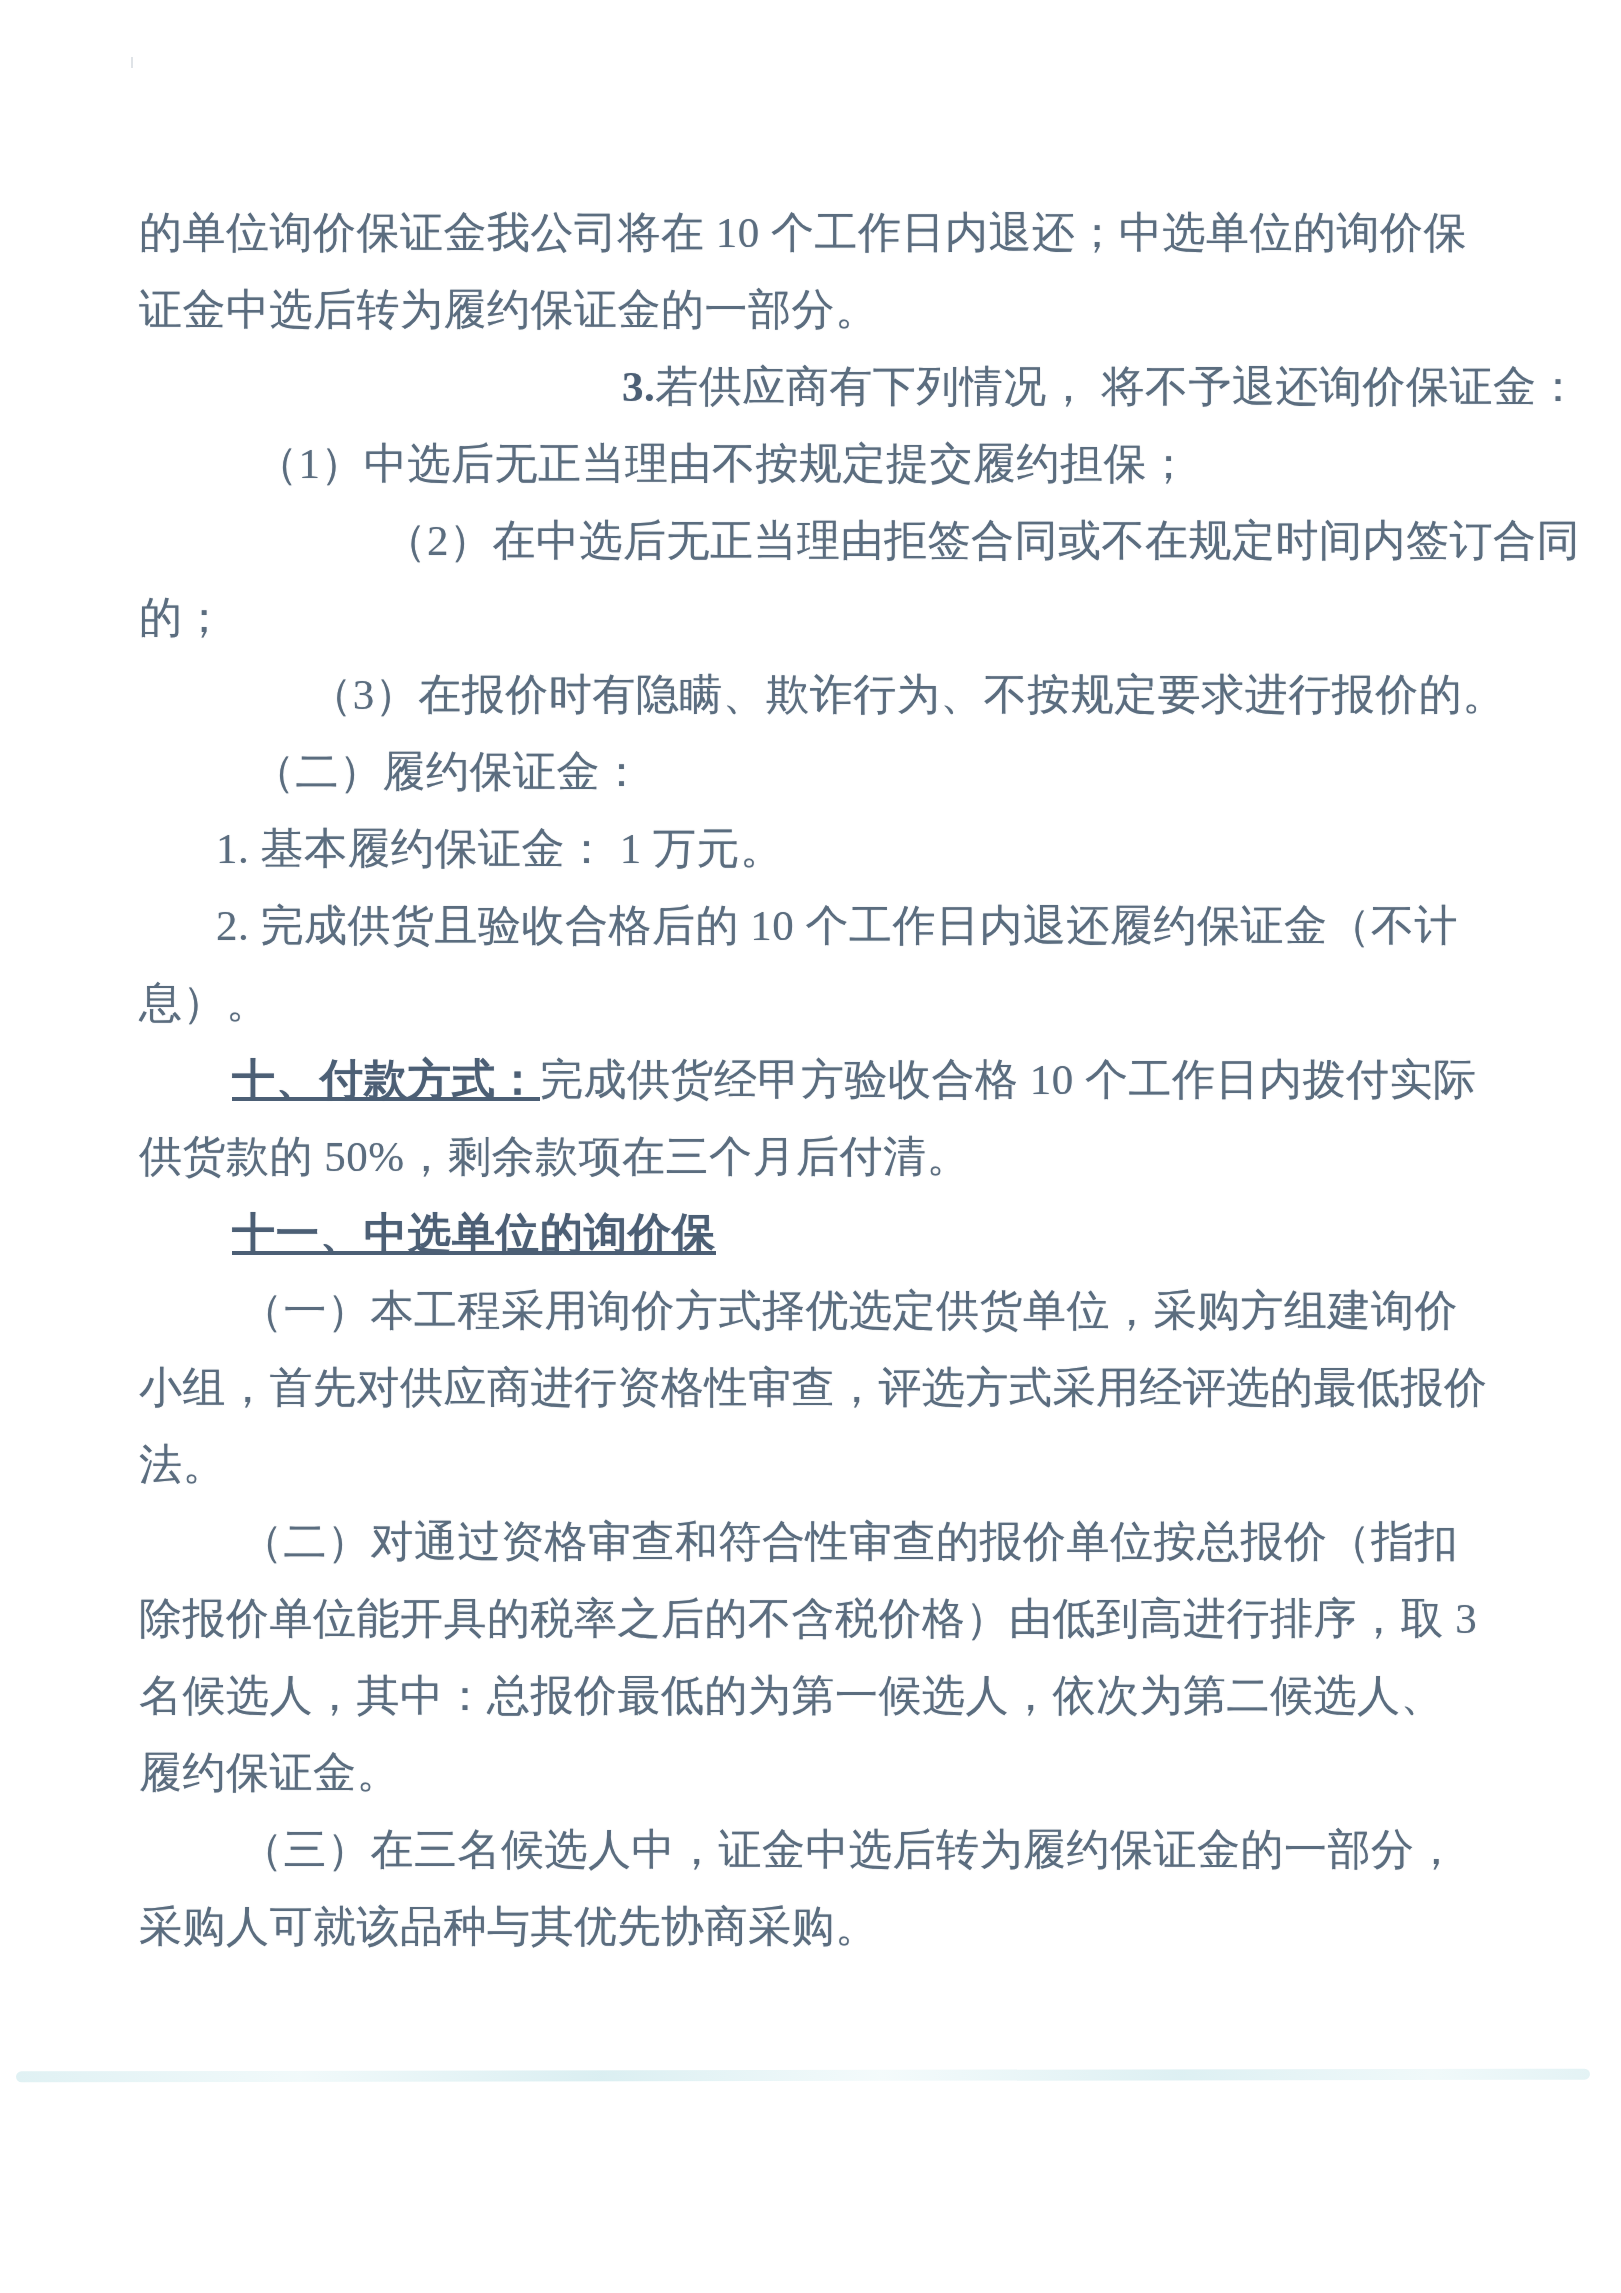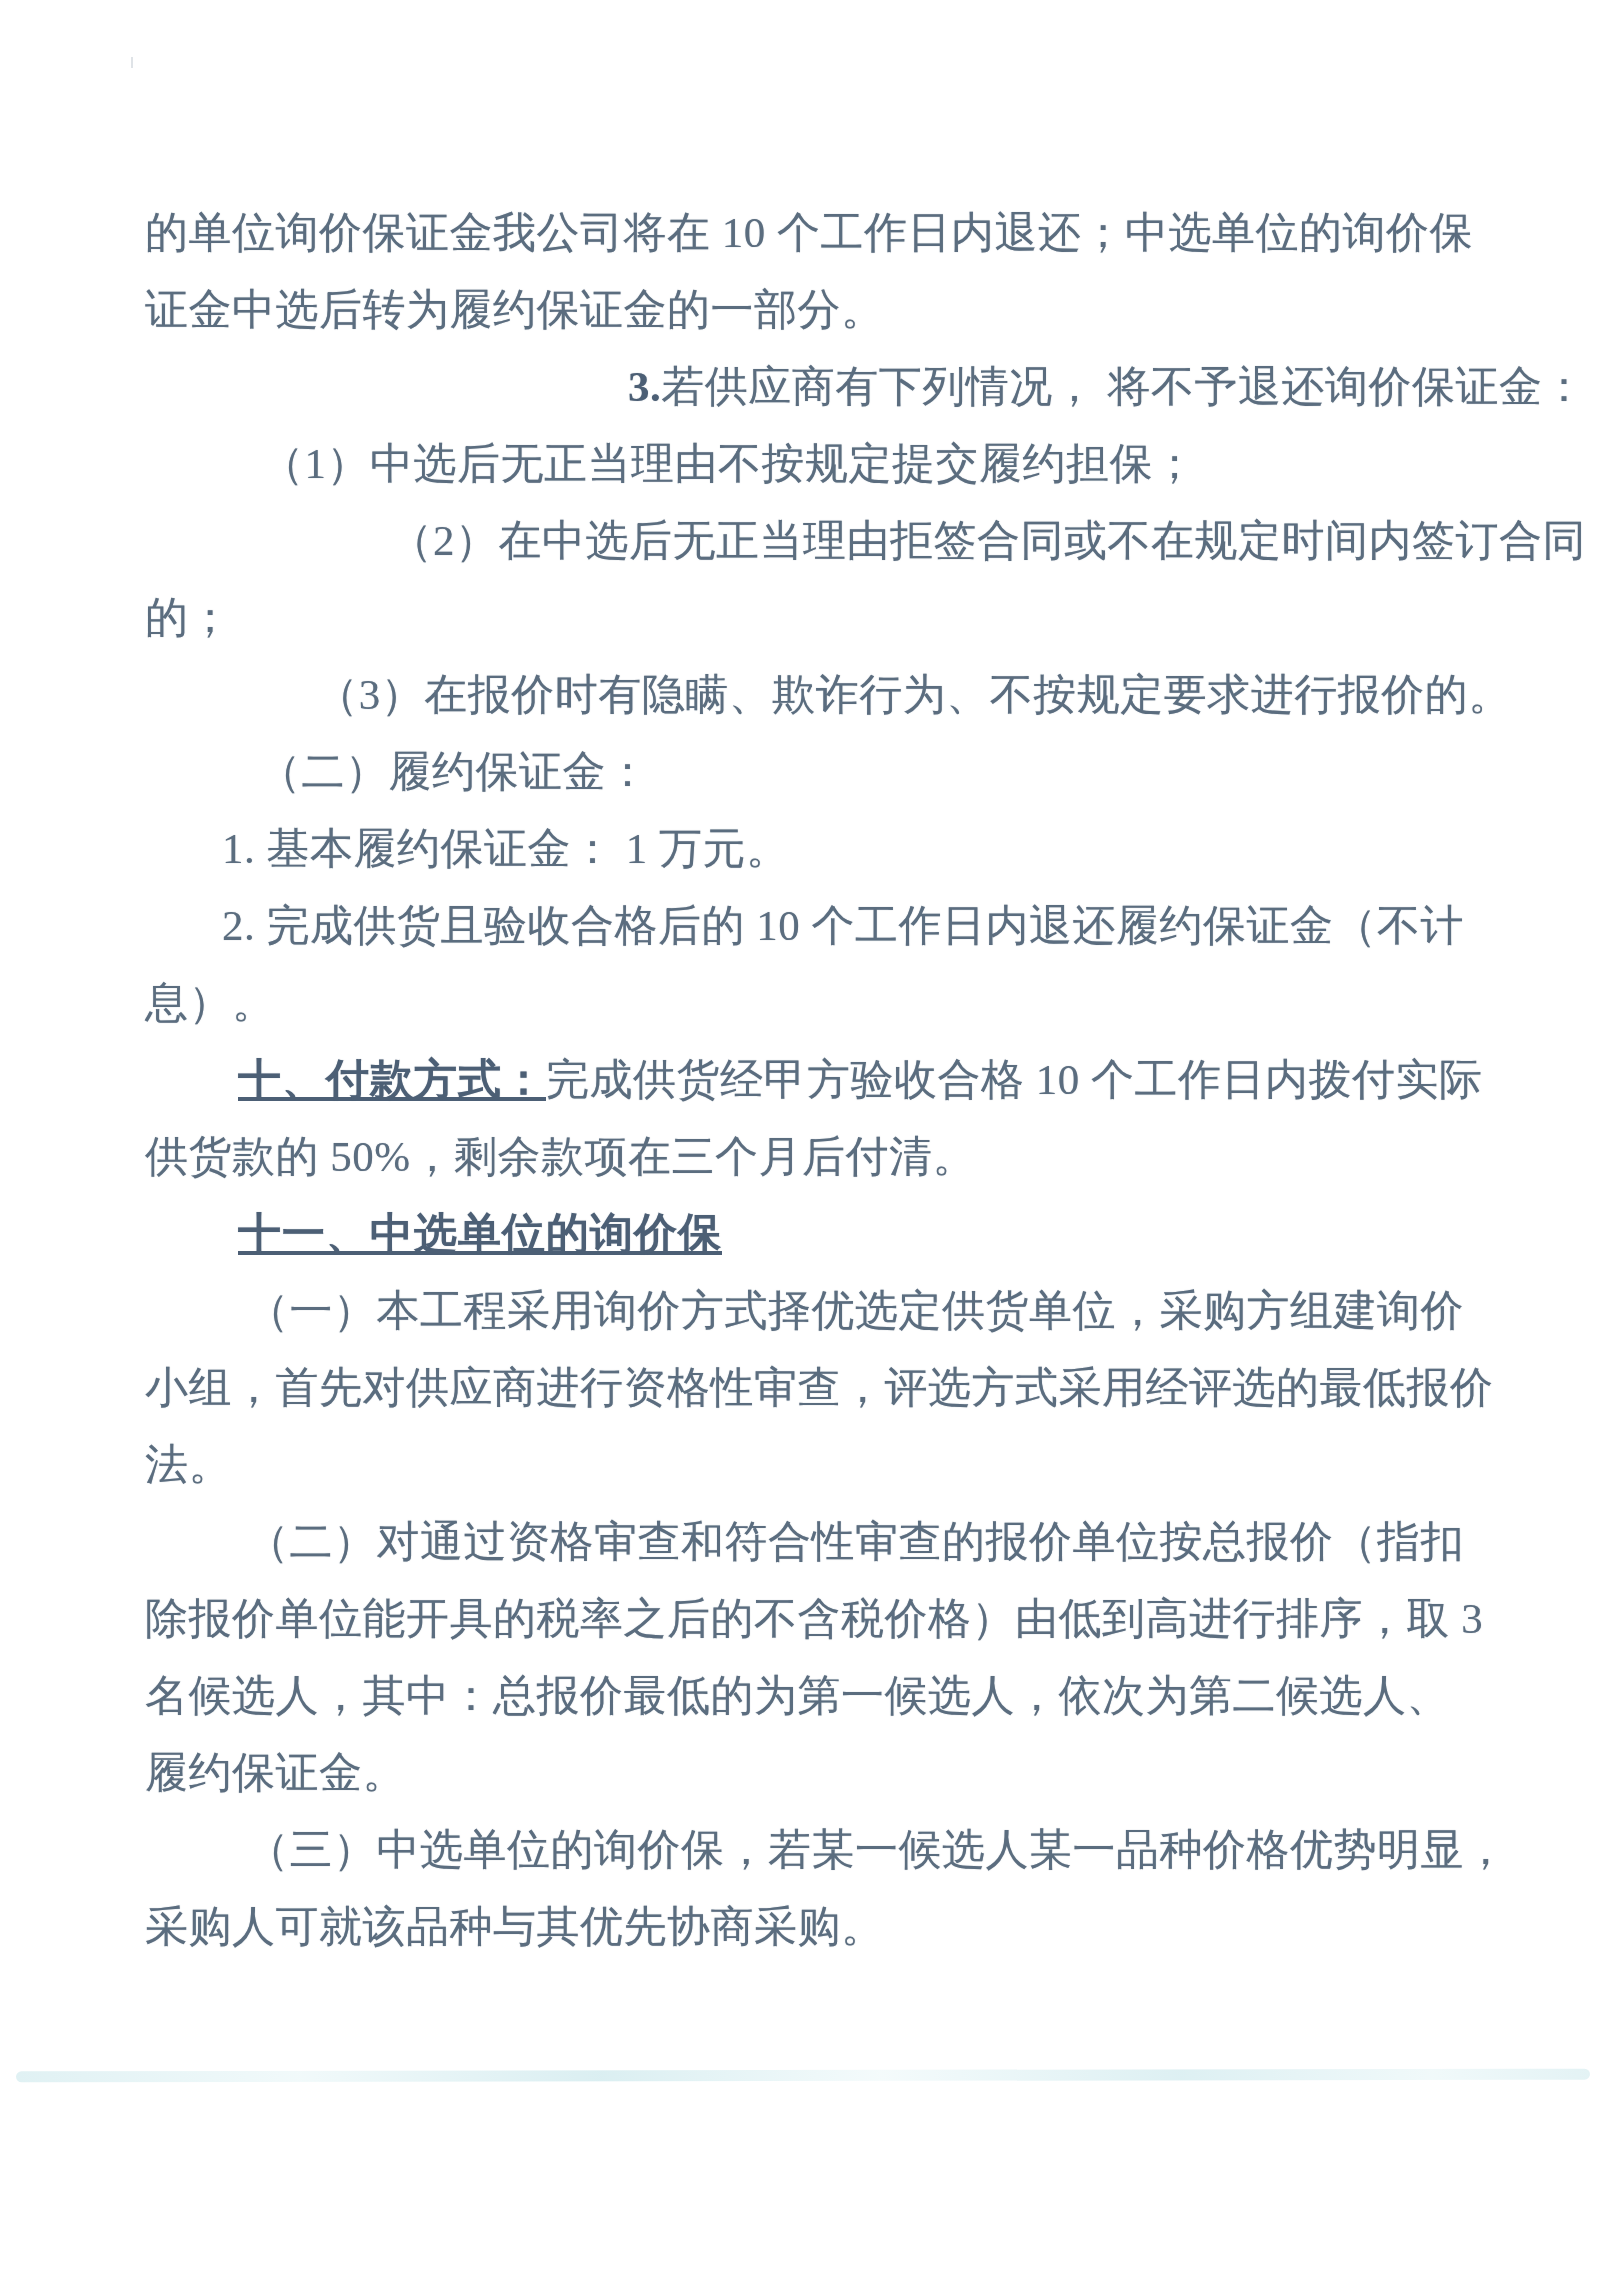--- a/index.html
+++ b/index.html
@@ -10,21 +10,21 @@
   .page {
     position: relative;
     width: 1621px;
     height: 2294px;
     background: var(--paper-color, #ffffff);
     overflow: hidden;
     font-family: "Liberation Serif", "DejaVu Serif", serif;
   }
   .doc-body {
     position: absolute;
-    left: 145px;
+    left: 139px;
     top: 194px;
     width: 1441px;
   }
   .line {
     white-space: nowrap;
     height: 77px;
     line-height: 77px;
     font-size: 43px;
     letter-spacing: 0.5px;
     color: var(--text-color, #5b6d7f);
@@ -89,18 +89,18 @@
       <div class="line" style="padding-left: 93px;"><span class="seg b-sans">十、付款方式：</span><span class="seg">完成供货经甲方验收合格 10 个工作日内拨付实际</span></div>
       <div class="line"><span class="seg">供货款的 50%，剩余款项在三个月后付清。</span></div>
       <div class="line" style="padding-left: 93px;"><span class="seg b-sans">十一、中选单位的询价保</span></div>
       <div class="line" style="padding-left: 101px;"><span class="seg">（一）本工程采用询价方式择优选定供货单位，采购方组建询价</span></div>
       <div class="line"><span class="seg">小组，首先对供应商进行资格性审查，评选方式采用经评选的最低报价</span></div>
       <div class="line"><span class="seg">法。</span></div>
       <div class="line" style="padding-left: 101px;"><span class="seg">（二）对通过资格审查和符合性审查的报价单位按总报价（指扣</span></div>
       <div class="line"><span class="seg">除报价单位能开具的税率之后的不含税价格）由低到高进行排序，取 3</span></div>
       <div class="line"><span class="seg">名候选人，其中：总报价最低的为第一候选人，依次为第二候选人、</span></div>
       <div class="line"><span class="seg">履约保证金。</span></div>
-      <div class="line" style="padding-left: 101px;"><span class="seg">（三）中选单位的询价保，若某一候选人某一品种价格优势明显，</span></div>
+      <div class="line" style="padding-left: 101px;"><span class="seg">（三）在三名候选人中，证金中选后转为履约保证金的一部分，</span></div>
       <div class="line"><span class="seg">采购人可就该品种与其优先协商采购。</span></div>
     </div>
   <div class="scan-streak"></div>
 </div>
 
 
 </body></html>

